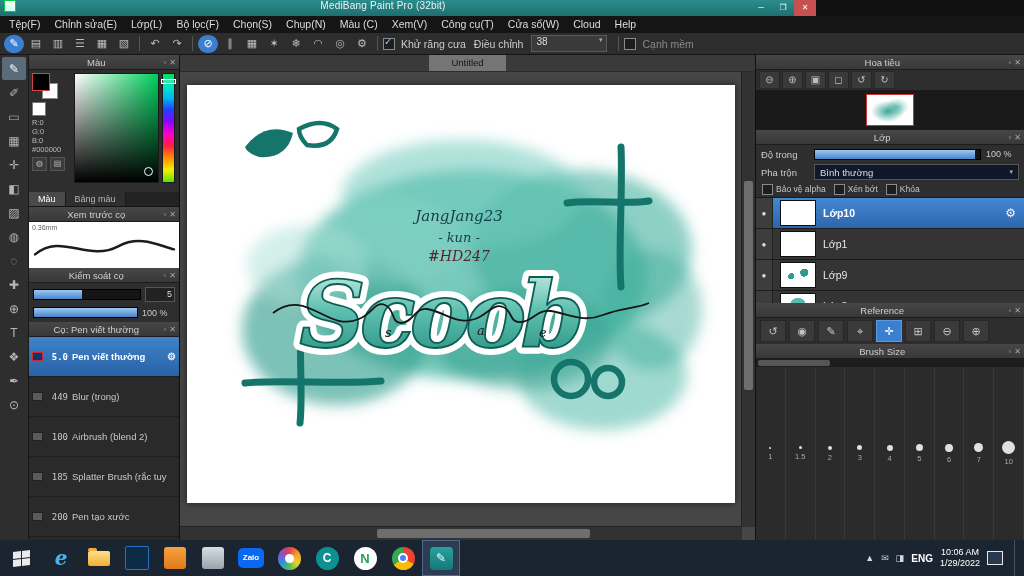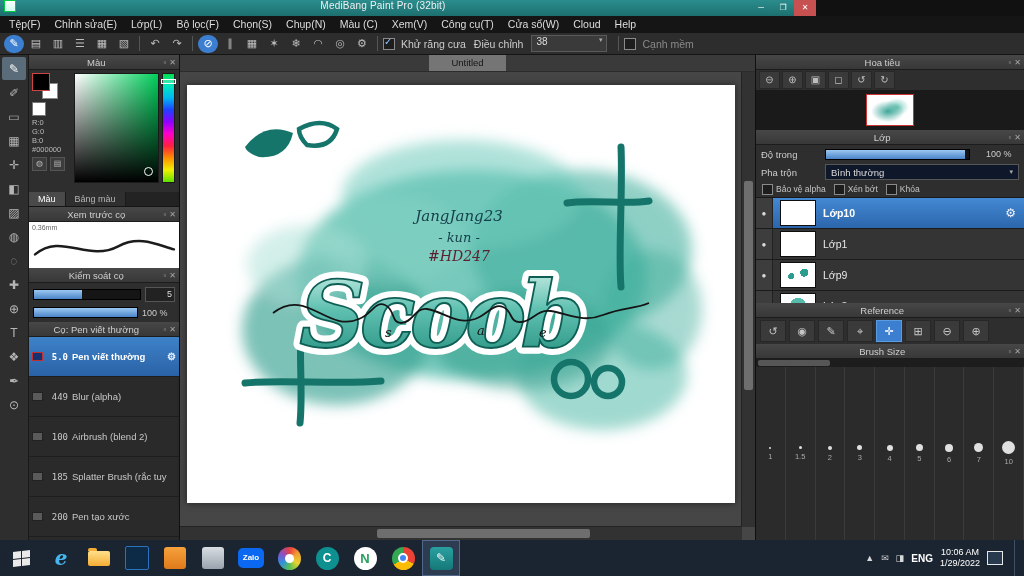--- a/index.html
+++ b/index.html
@@ -120,21 +120,21 @@
     flex-direction:column;flex:none}
   .zoomrow{height:20px;background:#2e2e2e;display:flex;align-items:center;gap:2px;padding:0 3px;flex:none}
   .zbtn{width:19px;height:16px;font-size:10px;color:#bdbdbd;text-align:center;line-height:16px;
     background:#3a3a3a;border:1px solid #282828}
   .navthumbarea{height:40px;background:#1a1a1a;display:flex;align-items:center;justify-content:center;flex:none}
   .navthumb{width:46px;height:30px;border:1px solid #cc3333;
     background:radial-gradient(closest-side at 45% 55%,rgba(42,157,143,.9),rgba(42,157,143,0) 80%),
                radial-gradient(closest-side at 65% 40%,rgba(90,190,172,.8),rgba(90,190,172,0) 75%),#fff}
 
   .layerpanel{flex:1;display:flex;flex-direction:column;min-height:0}
-  .lrow{height:18px;display:flex;align-items:center;gap:16px;padding:0 5px;background:#2e2e2e;
+  .lrow{height:18px;display:flex;align-items:center;gap:5px;padding:0 5px;background:#2e2e2e;
     font-size:9.5px;color:#ccc;flex:none}
   .llabel{width:48px;flex:none;white-space:nowrap}
   .ldrop{flex:1;height:14px;background:#0f172a;border:1px solid #565656;color:#ddd;font-size:9.5px;
     display:flex;align-items:center;padding:0 5px}
   .ldrop .arr{margin-left:auto;font-size:7px;color:#aaa}
   .lchecks{height:16px;display:flex;align-items:center;gap:8px;padding:0 6px;background:#2e2e2e;
     font-size:8.5px;color:#c5c5c5;flex:none;border-bottom:1px solid #191919}
   .lcheckitem{display:flex;align-items:flex-start;white-space:nowrap}
   .cb.small{width:9px;height:9px;margin-right:3px}
   .layer{height:30px;background:#343434;border-bottom:1px solid #1b1b1b;display:flex;align-items:center;flex:none}
@@ -370,21 +370,21 @@
     </div>
     <div class="brow sel">
       <span class="chip"></span>
       <span class="bsize">5.0</span>
       <span class="bname">Pen viết thường</span>
       <span class="bgear">⚙</span>
     </div>
     <div class="brow">
       <span class="chip"></span>
       <span class="bsize">449</span>
-      <span class="bname">Blur (alpha)</span>
+      <span class="bname">Blur (trong)</span>
     </div>
     <div class="brow">
       <span class="chip"></span>
       <span class="bsize">100</span>
       <span class="bname">Airbrush (blend 2)</span>
     </div>
     <div class="brow">
       <span class="chip"></span>
       <span class="bsize">185</span>
       <span class="bname">Splatter Brush (rắc tuy</span>

